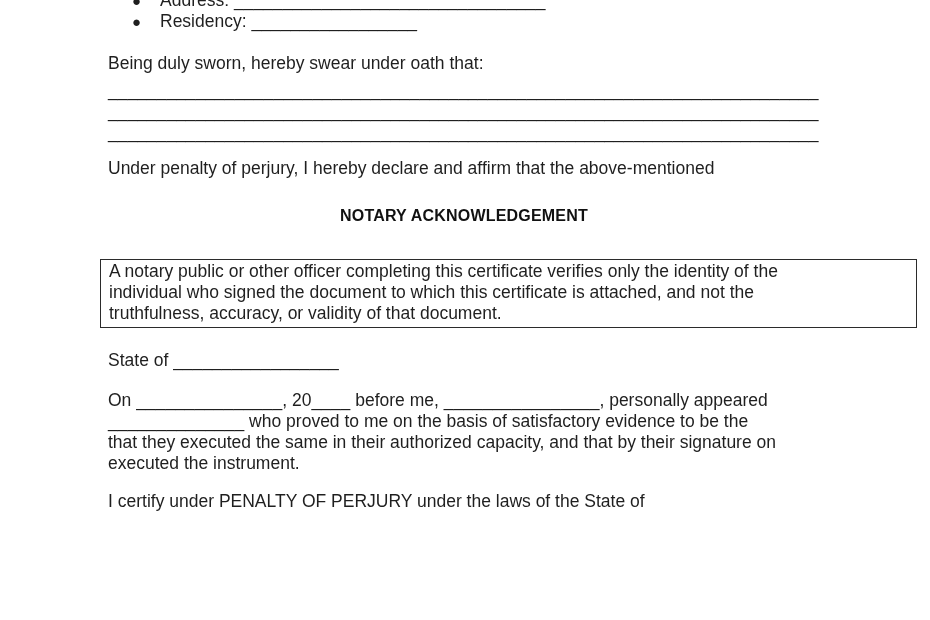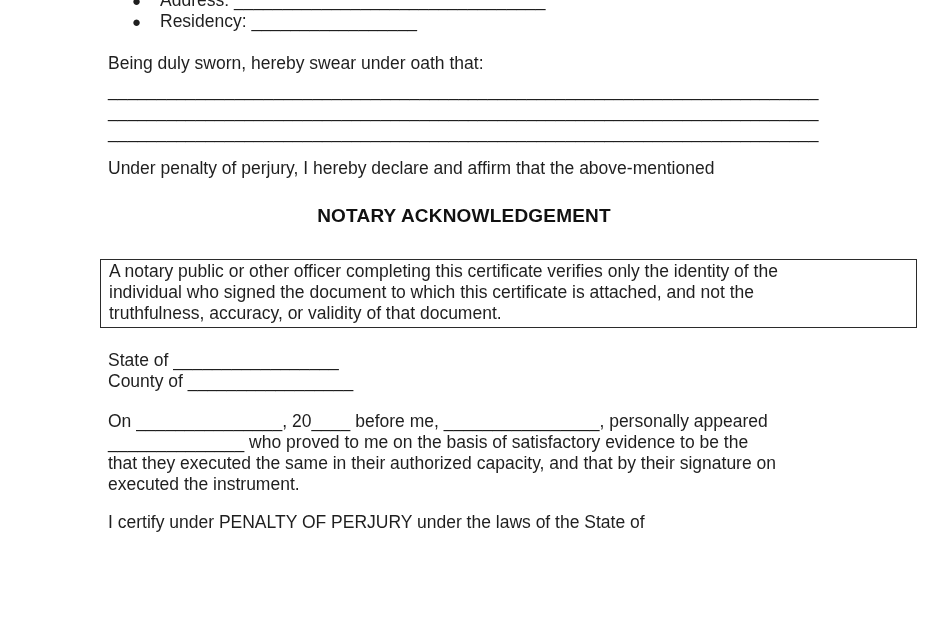--- a/index.html
+++ b/index.html
@@ -52,21 +52,21 @@
     height:2px;
     background:#35406b;
     border-top:1px solid #8a96c9;
   }
   .date-label{margin-left:3px;}
   
   .notary-heading{
     margin-top:26px;
     text-align:center;
     font-weight:bold;
-    font-size:19px;
+    font-size:16px;
     line-height:22px;
     letter-spacing:0.2px;
     color:#111111;
   }
   .disclosure-box{
     margin-top:32px;
     position:relative;
     left:-8px;
     width:817px;
     box-sizing:border-box;
@@ -110,21 +110,20 @@
     <div class="notary-heading">NOTARY ACKNOWLEDGEMENT</div>
 
     <div class="disclosure-box">
       <div class="line">A notary public or other officer completing this certificate verifies only the identity of the</div>
       <div class="line">individual who signed the document to which this certificate is attached, and not the</div>
       <div class="line">truthfulness, accuracy, or validity of that document.</div>
     </div>
 
     <div class="state-county">
       <div class="line">State of _________________</div>
-      <div class="line">County of _________________</div>
     </div>
 
     <div class="ack-para">
       <div class="line">On _______________, 20____ before me, ________________, personally appeared</div>
       <div class="line">______________ who proved to me on the basis of satisfactory evidence to be the</div>
       <div class="line">that they executed the same in their authorized capacity, and that by their signature on</div>
       <div class="line">executed the instrument.</div>
     </div>
 
     <div class="certify line">I certify under PENALTY OF PERJURY under the laws of the State of</div>

